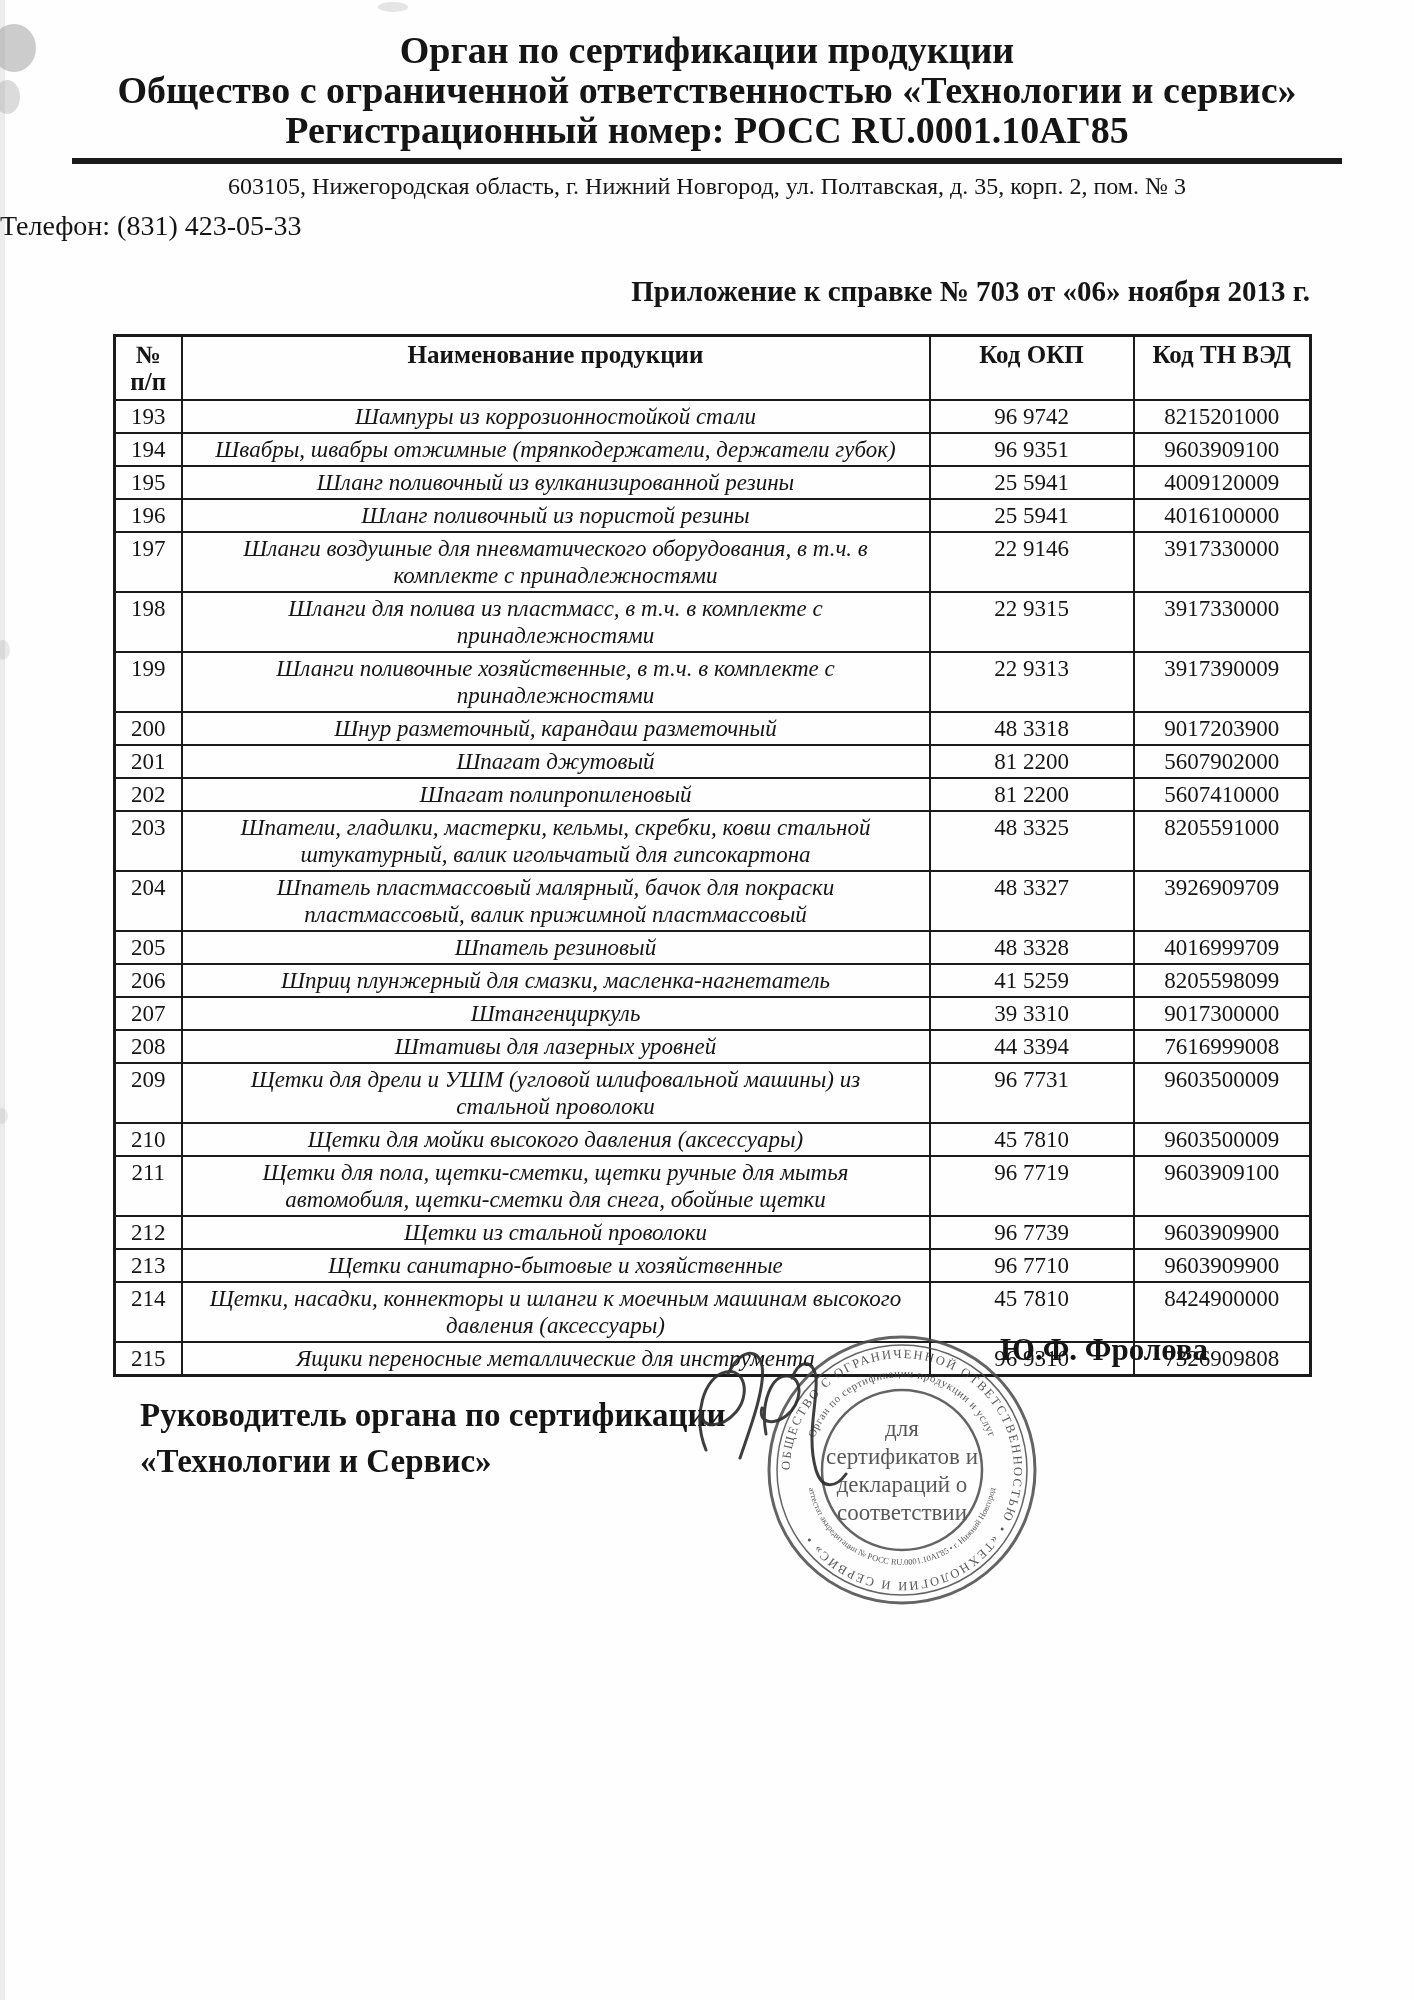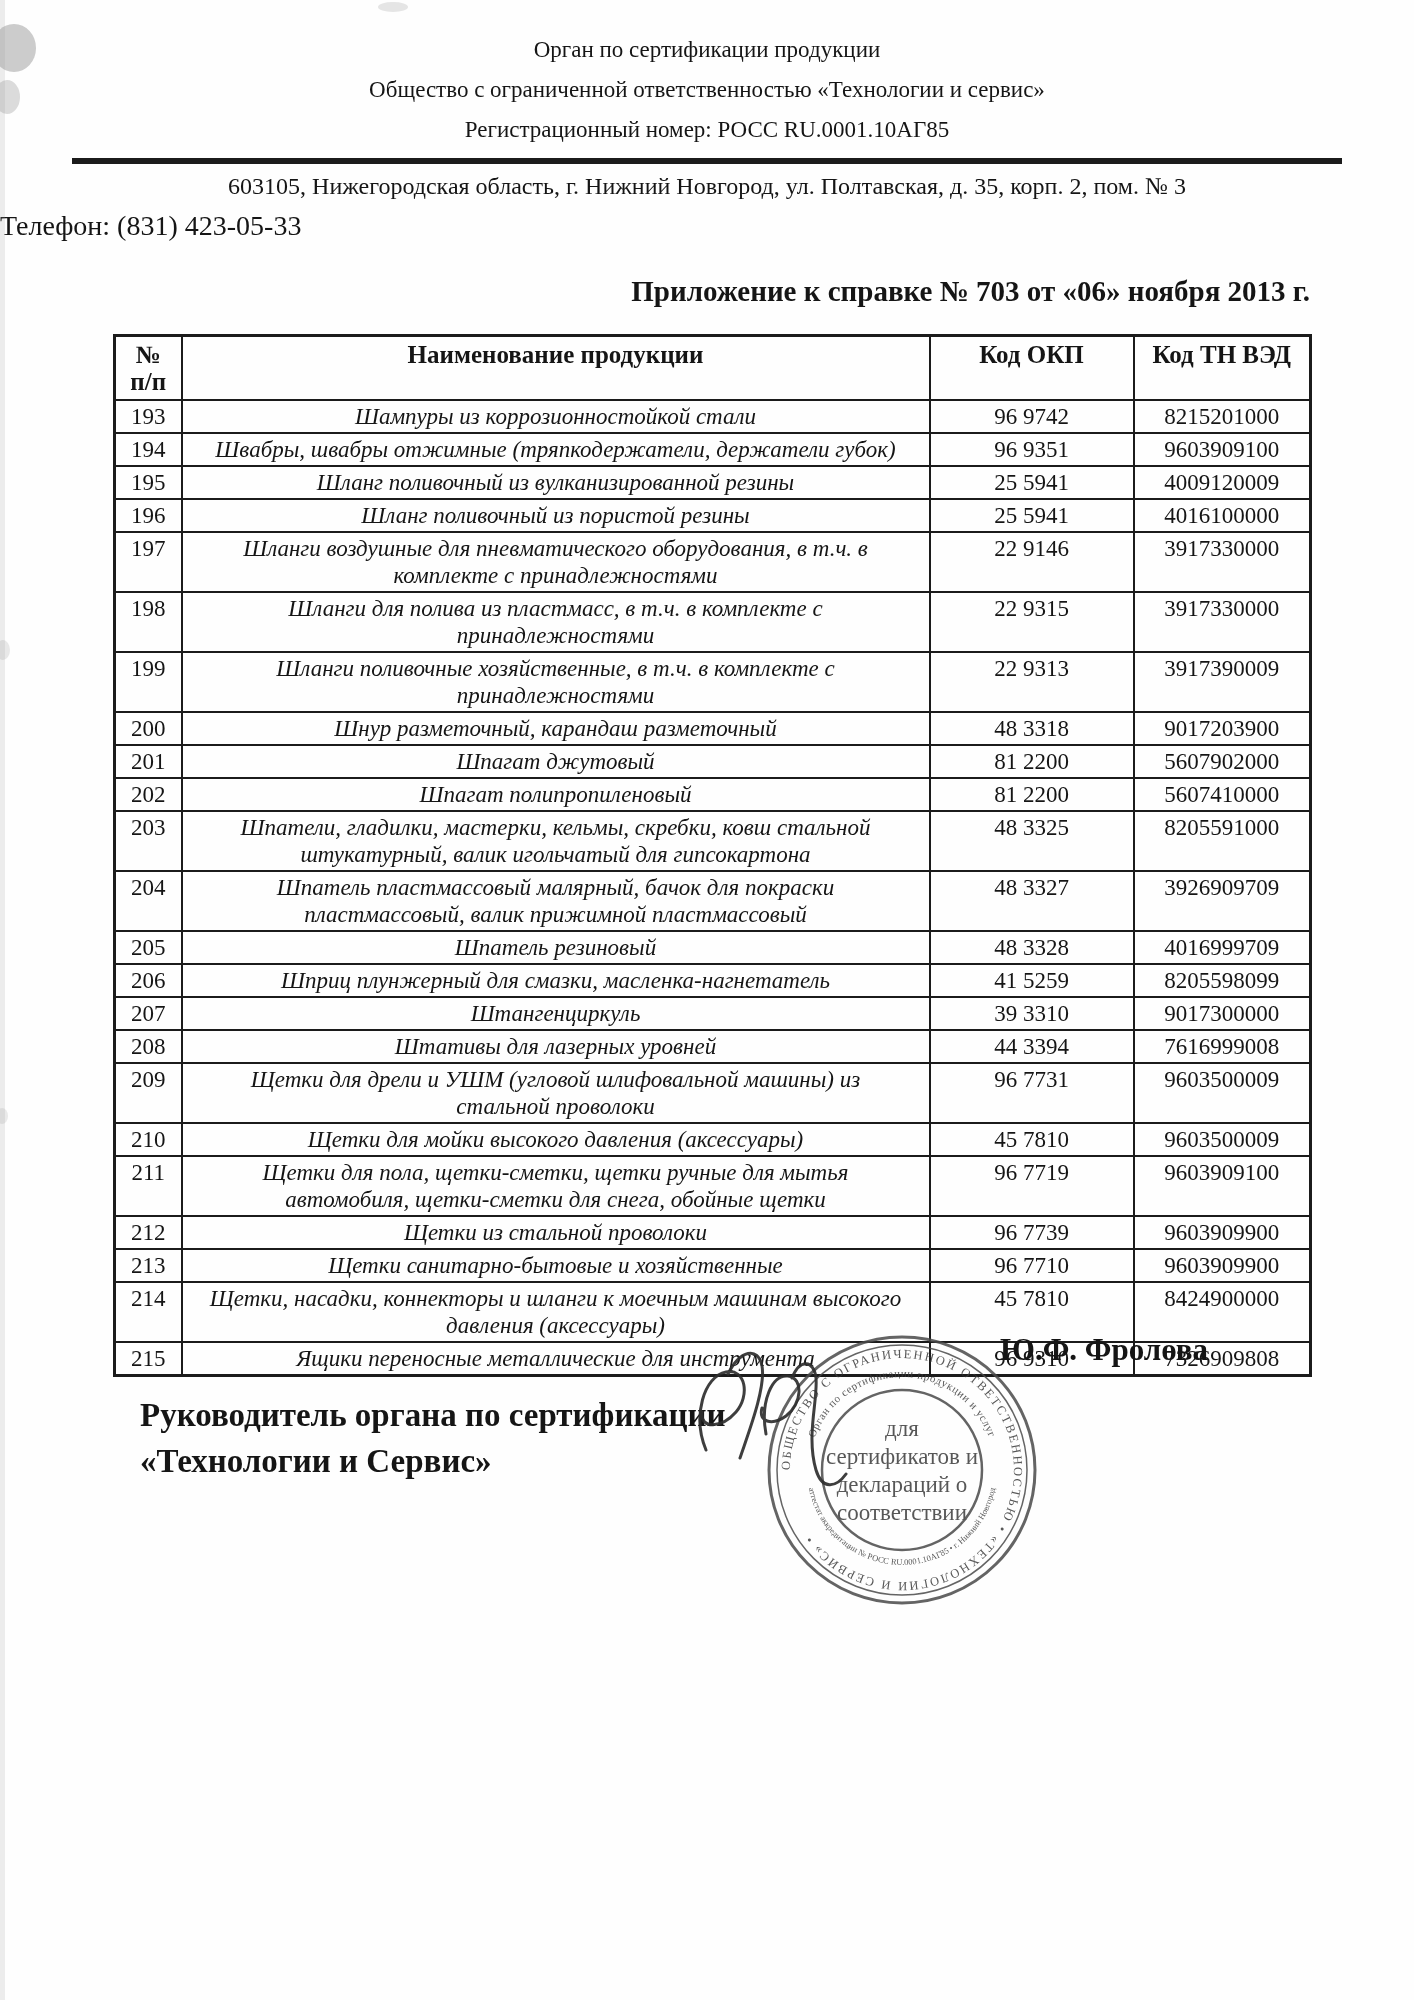--- a/index.html
+++ b/index.html
@@ -8,21 +8,21 @@
     position:relative;
     width:1414px; height:2000px;
     margin:0 auto;
     background:#fefefe;
     color:#151515;
     font-family:"Liberation Serif","DejaVu Serif",serif;
     overflow:hidden;
   }
   
   .org-header { padding-top:30px; text-align:center; }
-  .org-line { font-weight:normal; font-size:23px; line-height:40px; }
+  .org-line { font-weight:bold; font-size:38px; line-height:40px; }
   .header-rule {
     height:6px; margin:8px 72px 2px 72px;
     border-top:4px solid #1b1b1b;
     border-bottom:2px solid #1b1b1b;
   }
   .address-line { text-align:center; font-size:24px; line-height:40px; }
   .phone-line   { text-align:left; font-size:28px; line-height:40px; }
   .annex-line   {
     margin-top:26px; padding-right:104px;
     text-align:right; font-weight:bold; font-size:29px; line-height:38px;

